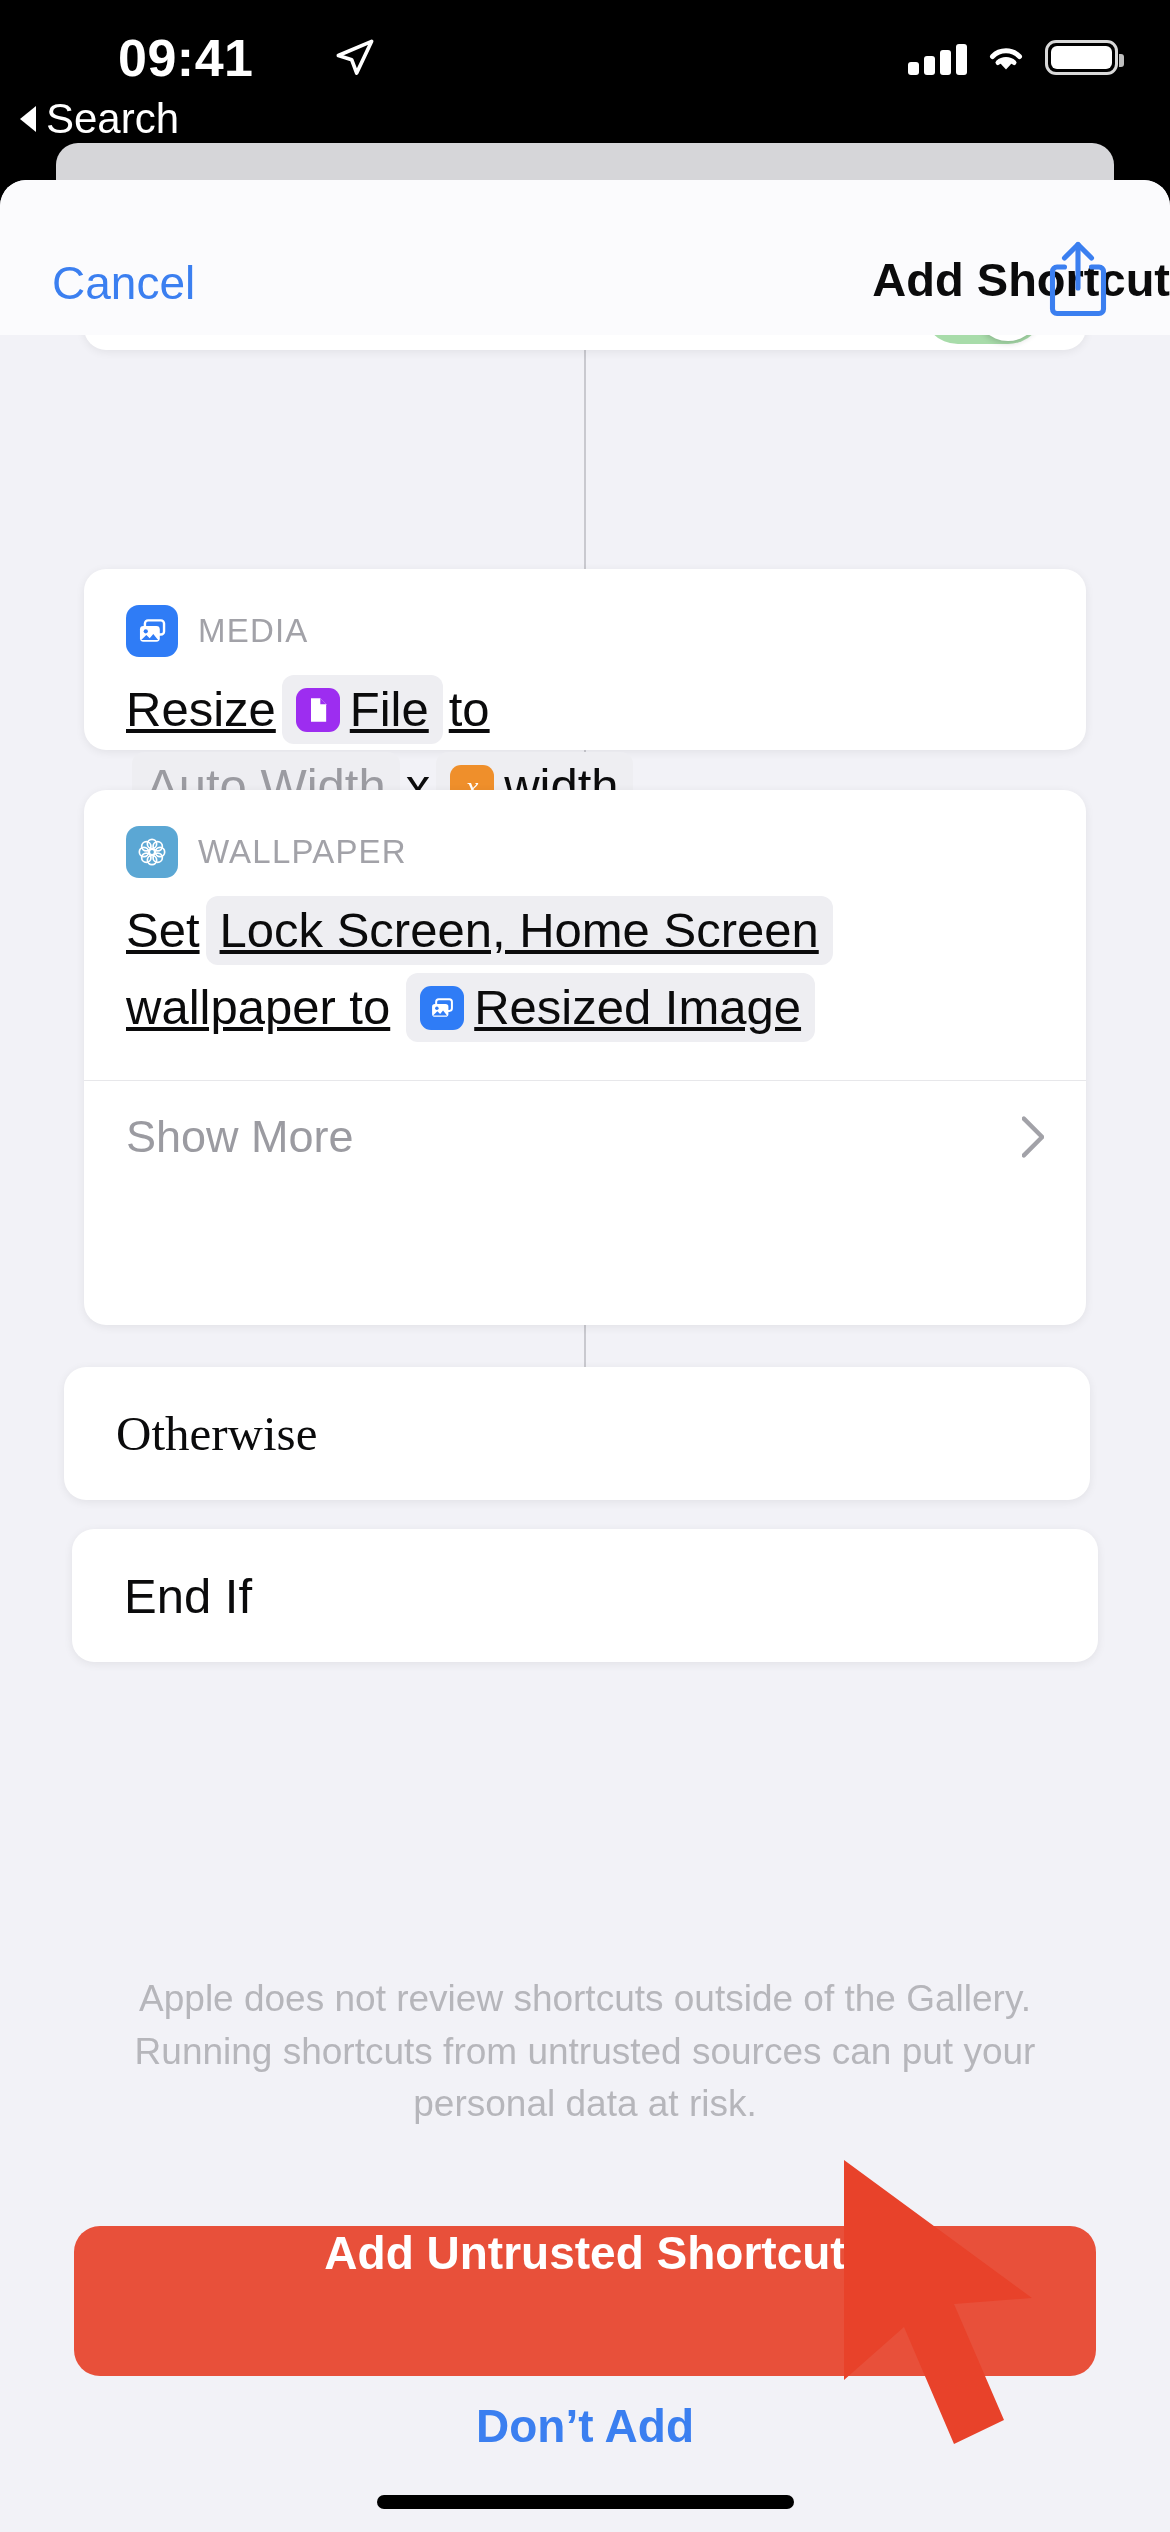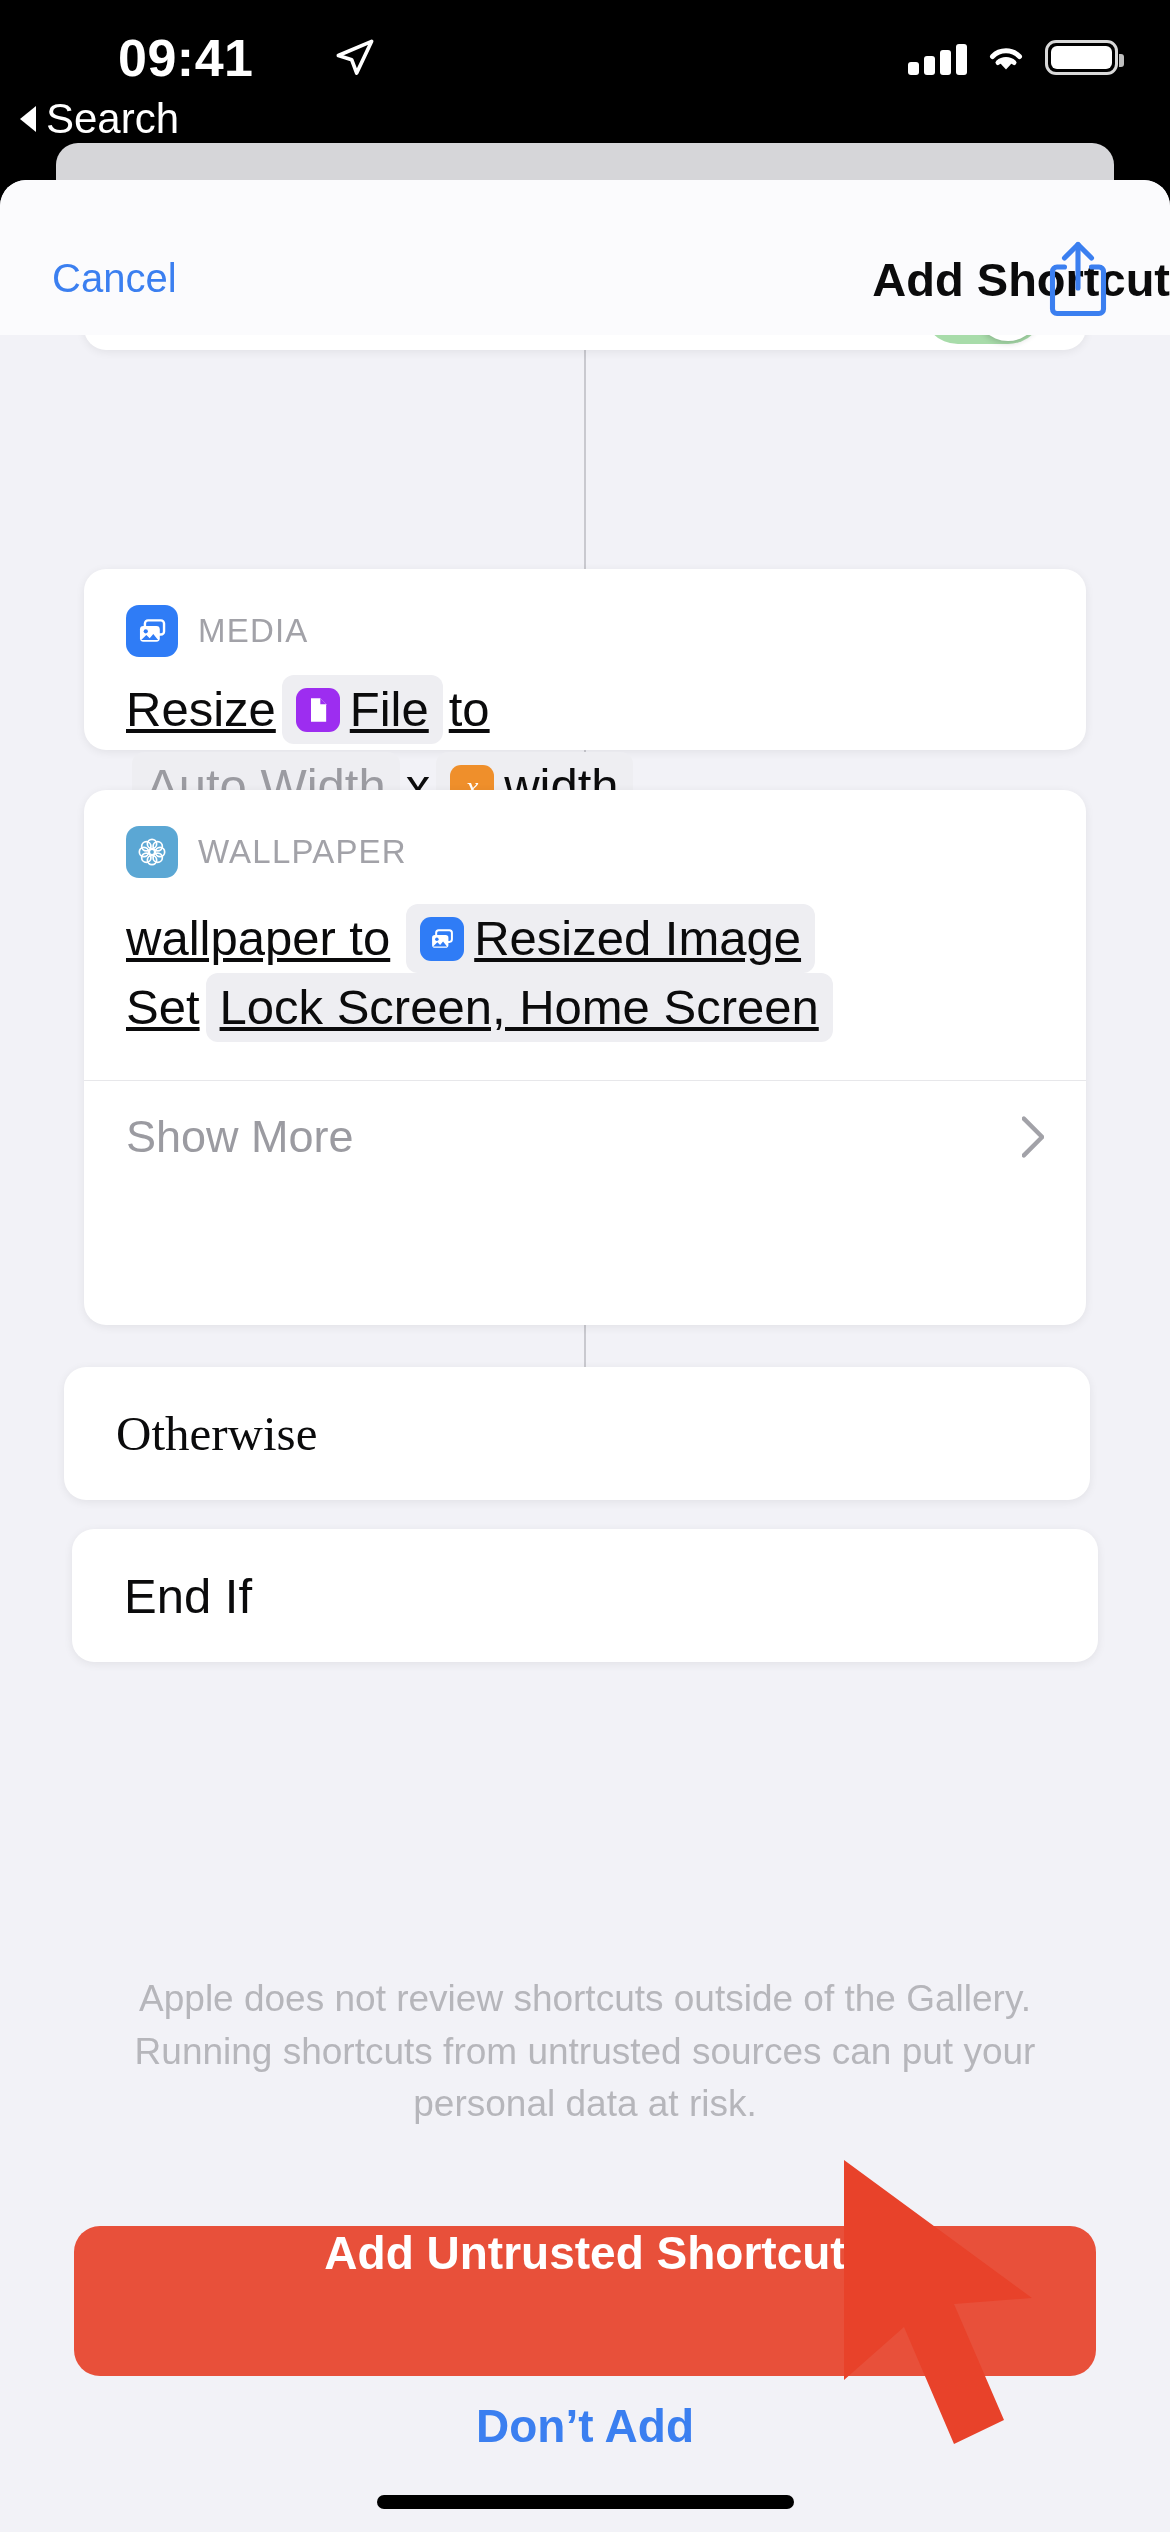--- a/index.html
+++ b/index.html
@@ -43,21 +43,21 @@
     position:absolute; left:0; top:180px; width:1170px; height:2352px;
     background:#f2f2f7; border-radius:26px 26px 0 0; overflow:hidden;
   }
 
   
   .navbar {
     position:absolute; left:0; top:0; width:1170px; height:155px;
     background:#fbfbfd; z-index:30;
     border-radius:26px 26px 0 0;
   }
-  .nav-cancel { position:absolute; left:52px; top:76px; font-size:40px; color:#3b7ff0; }
+  .nav-cancel { position:absolute; left:52px; top:76px; font-size:46px; color:#3b7ff0; }
   .nav-title  { position:absolute; left:0; top:72px; width:1170px; text-align:right; font-size:47px; font-weight:700; color:#0b0b0c; }
   .nav-share  { position:absolute; right:62px; top:60px; width:60px; height:78px; }
 
   
   .content { position:absolute; left:0; top:0; width:1170px; height:2352px; }
 
   .conn { position:absolute; left:584px; width:2px; background:#c9c9cf; }
 
   .card {
     position:absolute; background:#fff; border-radius:22px;
@@ -233,38 +233,38 @@
                 <circle cx="12.6" cy="12.6" r="4.4"></circle>
                   <circle cx="23.4" cy="23.4" r="4.4"></circle>
                 <circle cx="23.4" cy="12.6" r="4.4"></circle>
                   <circle cx="12.6" cy="23.4" r="4.4"></circle>
               </g>
             </svg>
           </span>
           <span class="cat-lbl">WALLPAPER</span>
         </div>
         <div class="act-body">
+          <div class="act-line">
+            <span>Set</span>
+            <span class="tok">Lock Screen, Home Screen</span>
+          </div>
           <div class="act-line" style="margin-top:8px;">
             <span>wallpaper to</span>
             <span class="tok" style="margin-left:16px;">
               <span class="tok-ico img">
                 <svg width="28" height="28" viewBox="0 0 24 24">
                   <rect x="7" y="4.5" width="13.5" height="10" rx="2.2" fill="none" stroke="#fff" stroke-width="1.7"></rect>
                   <rect x="3.5" y="8.5" width="14" height="11" rx="2.4" fill="#fff"></rect>
                   <circle cx="7.6" cy="12.2" r="1.5" fill="#2f7cf6"></circle>
                   <path d="M4.4 18.4 l3.6-3.6 2.4 2.3 2.5-3 3.4 4.3z" fill="#2f7cf6"></path>
                 </svg>
               </span>
               <span>Resized Image</span>
             </span>
           </div>
-          <div class="act-line">
-            <span>Set</span>
-            <span class="tok">Lock Screen, Home Screen</span>
-          </div>
         </div>
         <div class="row-divider" style="margin-left:0;"></div>
         <div class="showmore">
           <span class="t">Show More</span>
           <svg class="chev" viewBox="0 0 12 22">
             <path d="M1 1 L11 11 L1 21" fill="none" stroke="#a2a2a8" stroke-width="2.4" stroke-linecap="round" stroke-linejoin="round"></path>
           </svg>
         </div>
       </div>
 

